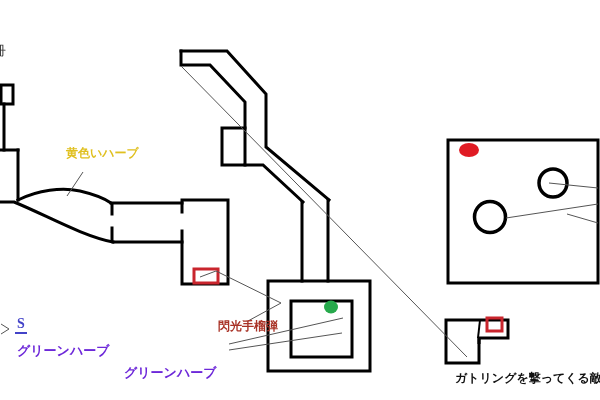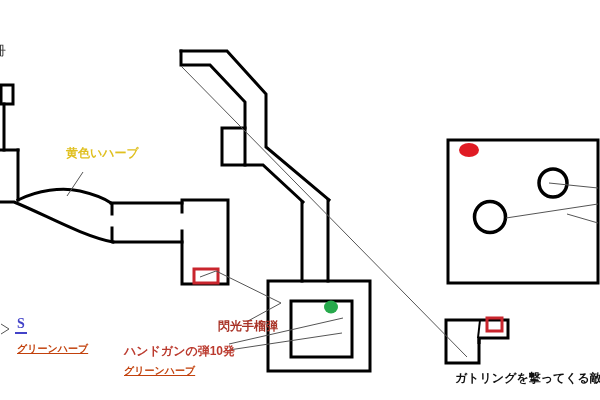--- a/index.html
+++ b/index.html
@@ -3,21 +3,21 @@
 <meta charset="utf-8">
 <style>
   html,body{margin:0;padding:0;background:#fff;}
   .stage{
     position:relative;width:600px;height:400px;background:#ffffff;
     overflow:hidden;font-family:"Liberation Sans",sans-serif;border-radius:13px;
   }
   .stage svg{position:absolute;left:0;top:0;}
   .lbl{position:absolute;white-space:nowrap;font-weight:bold;line-height:1;}
   .lbl-yellow{color:#e0c020;font-size:12px;}
-  .lbl-green{color:#c2410c;font-size:10px;text-decoration:underline;}
+  .lbl-green{color:#6d28d9;font-size:13px;}
   .lbl-red{color:#bb3a2e;font-size:12px;}
   .lbl-darkred{color:#a93226;font-size:12px;}
   .lbl-black{color:#111111;font-size:12px;}
   .lbl-kanji{color:#333333;font-size:13px;font-weight:normal;}
   .lbl-save{
     color:#4343c8;font-size:14px;font-family:"Liberation Serif",serif;
     border-bottom:2px solid #4343c8;padding:0 2px 1px 2px;
   }
 </style>
 </head>
@@ -87,19 +87,18 @@
   <div class="lbl lbl-kanji" style="left:-7px;top:44px;">冊</div>
 
   <div class="lbl lbl-yellow" style="left:66px;top:147px;">黄色いハーブ</div>
 
   <div class="lbl lbl-save" style="left:15px;top:317px;">S</div>
 
   <div class="lbl lbl-green" style="left:17px;top:344px;">グリーンハーブ</div>
 
   <div class="lbl lbl-darkred" style="left:182px;top:320px;padding-left:36px;">閃光手榴弾</div>
 
-  <div class="lbl lbl-red" style="left:124px;top:345px;">ハンドガンの弾10発</div>
 
   <div class="lbl lbl-green" style="left:124px;top:366px;">グリーンハーブ</div>
 
   <div class="lbl lbl-black" style="left:455px;top:372px;">ガトリングを撃ってくる敵</div>
 
 </div>
 
 </body></html>

